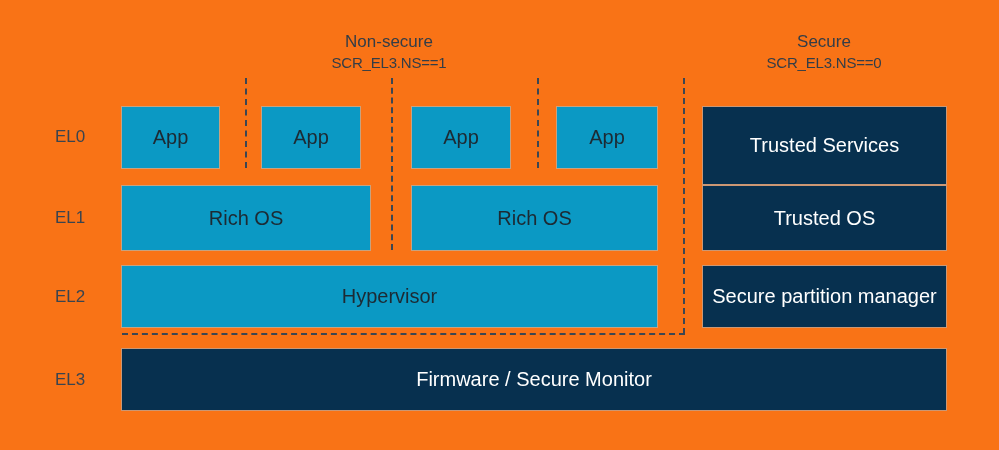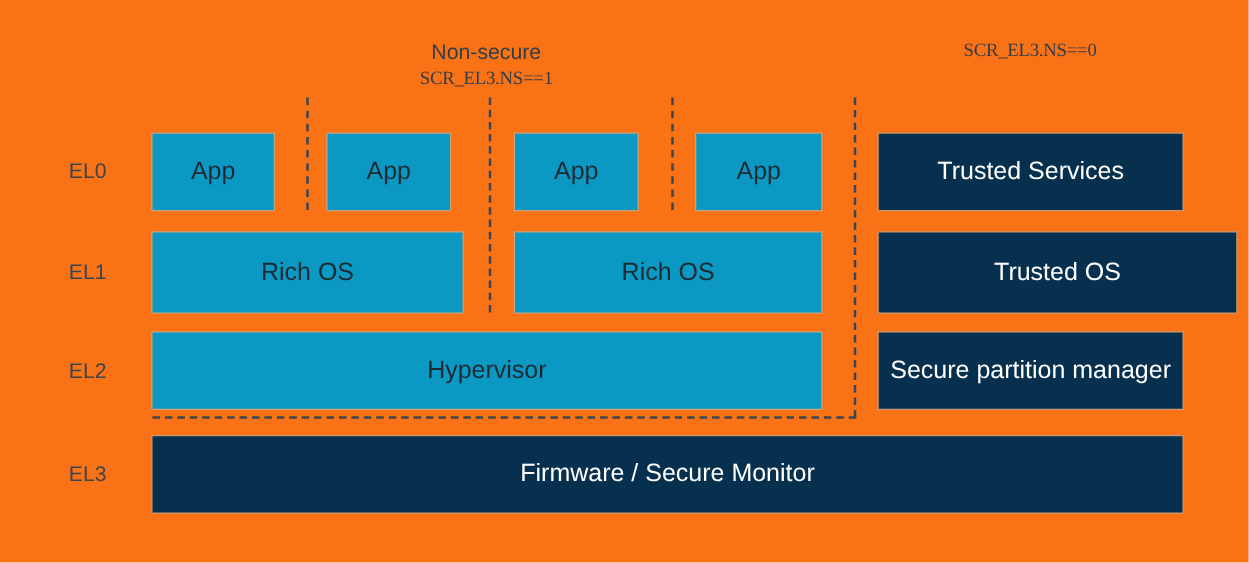--- a/index.html
+++ b/index.html
@@ -25,21 +25,21 @@
     text-align: center;
     color: #2b3440;
   }
   .col-head .ch-title {
     font-size: 17px;
     line-height: 22px;
     color: #333d47;
     white-space: nowrap;
   }
   .col-head .ch-sub {
-    font-family: Liberation Serif, serif;
+    font-family: Liberation Sans, sans-serif;
     font-size: 15px;
     line-height: 20px;
     color: #333d47;
     white-space: nowrap;
     letter-spacing: -0.2px;
   }
 
   
   .el-label {
     position: absolute;
@@ -93,20 +93,21 @@
 <body>
 
 <div id="stage">
 
   <div class="col-head" style="left:259px; top:31px; width:260px;">
     <div class="ch-title">Non-secure</div>
     <div class="ch-sub">SCR_EL3.NS==1</div>
   </div>
 
   <div class="col-head" style="left:694px; top:31px; width:260px;">
+    <div class="ch-title">Secure</div>
     <div class="ch-sub">SCR_EL3.NS==0</div>
   </div>
 
   <div class="el-label" style="left:55px; top:127px;">EL0</div>
   <div class="el-label" style="left:55px; top:208px;">EL1</div>
   <div class="el-label" style="left:55px; top:287px;">EL2</div>
   <div class="el-label" style="left:55px; top:370px;">EL3</div>
 
   <div class="blk ns" style="left:122px; top:107px; width:97px; height:61px;">
     <span>App</span>
@@ -114,31 +115,31 @@
   <div class="blk ns" style="left:262px; top:107px; width:98px; height:61px;">
     <span>App</span>
   </div>
   <div class="blk ns" style="left:412px; top:107px; width:98px; height:61px;">
     <span>App</span>
   </div>
   <div class="blk ns" style="left:557px; top:107px; width:100px; height:61px;">
     <span>App</span>
   </div>
 
-  <div class="blk sec" style="left:703px; top:107px; width:243px; height:61px;">
+  <div class="blk sec" style="left:703px; top:107px; width:243px; height:77px;">
     <span>Trusted Services</span>
   </div>
 
   <div class="blk ns" style="left:122px; top:186px; width:248px; height:64px;">
     <span>Rich OS</span>
   </div>
   <div class="blk ns" style="left:412px; top:186px; width:245px; height:64px;">
     <span>Rich OS</span>
   </div>
-  <div class="blk sec" style="left:703px; top:186px; width:286px; height:64px;">
+  <div class="blk sec" style="left:703px; top:186px; width:243px; height:64px;">
     <span>Trusted OS</span>
   </div>
 
   <div class="blk ns" style="left:122px; top:266px; width:535px; height:61px;">
     <span>Hypervisor</span>
   </div>
   <div class="blk mon" style="left:122px; top:349px; width:824px; height:61px;">
     <span>Firmware / Secure Monitor</span>
   </div>
 

